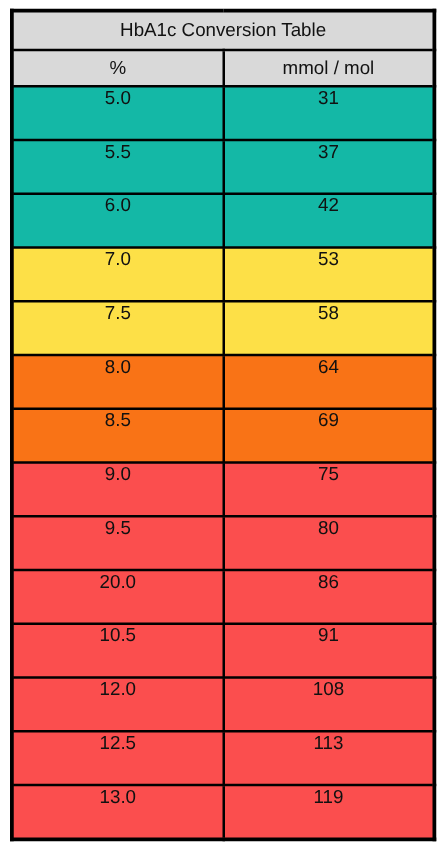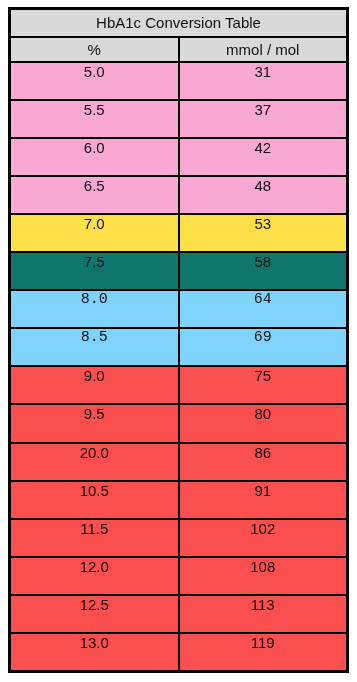--- a/index.html
+++ b/index.html
@@ -43,24 +43,24 @@
     background: #D9D9D9;
     height: 22px;
     font-size: 15px;
     vertical-align: middle;
   }
   td.data-cell {
     height: 34px;
     vertical-align: top;
     padding-top: 3px;
   }
-  .band-green  { background: #f9a8d4; margin-top: 41px; }
+  .band-green  { background: #14b8a6; margin-top: 41px; }
   .band-blue   { background: #fde047; }
-  .band-yellow { background: #0f766e; }
-  .band-orange { background: #7dd3fc; font-family: Liberation Mono, monospace; }
+  .band-yellow { background: #fde047; }
+  .band-orange { background: #f97316; }
   .band-red    { background: #FB4E4E; }
 </style>
 </head>
 <body>
 
 <div id="table-wrap">
   <table class="conv">
     <tbody>
       <tr>
         <td class="title-cell" colspan="2">HbA1c Conversion Table</td>
@@ -73,24 +73,20 @@
           <td class="data-cell band-green">5.0</td>
           <td class="data-cell band-green">31</td>
         </tr>
         <tr>
           <td class="data-cell band-green">5.5</td>
           <td class="data-cell band-green">37</td>
         </tr>
         <tr>
           <td class="data-cell band-green">6.0</td>
           <td class="data-cell band-green">42</td>
-        </tr>
-        <tr>
-          <td class="data-cell band-green">6.5</td>
-          <td class="data-cell band-green">48</td>
         </tr>
         <tr>
           <td class="data-cell band-blue">7.0</td>
           <td class="data-cell band-blue">53</td>
         </tr>
         <tr>
           <td class="data-cell band-yellow">7.5</td>
           <td class="data-cell band-yellow">58</td>
         </tr>
         <tr>
@@ -111,24 +107,20 @@
         </tr>
         <tr>
           <td class="data-cell band-red">20.0</td>
           <td class="data-cell band-red">86</td>
         </tr>
         <tr>
           <td class="data-cell band-red">10.5</td>
           <td class="data-cell band-red">91</td>
         </tr>
         <tr>
-          <td class="data-cell band-red">11.5</td>
-          <td class="data-cell band-red">102</td>
-        </tr>
-        <tr>
           <td class="data-cell band-red">12.0</td>
           <td class="data-cell band-red">108</td>
         </tr>
         <tr>
           <td class="data-cell band-red">12.5</td>
           <td class="data-cell band-red">113</td>
         </tr>
         <tr>
           <td class="data-cell band-red">13.0</td>
           <td class="data-cell band-red">119</td>

